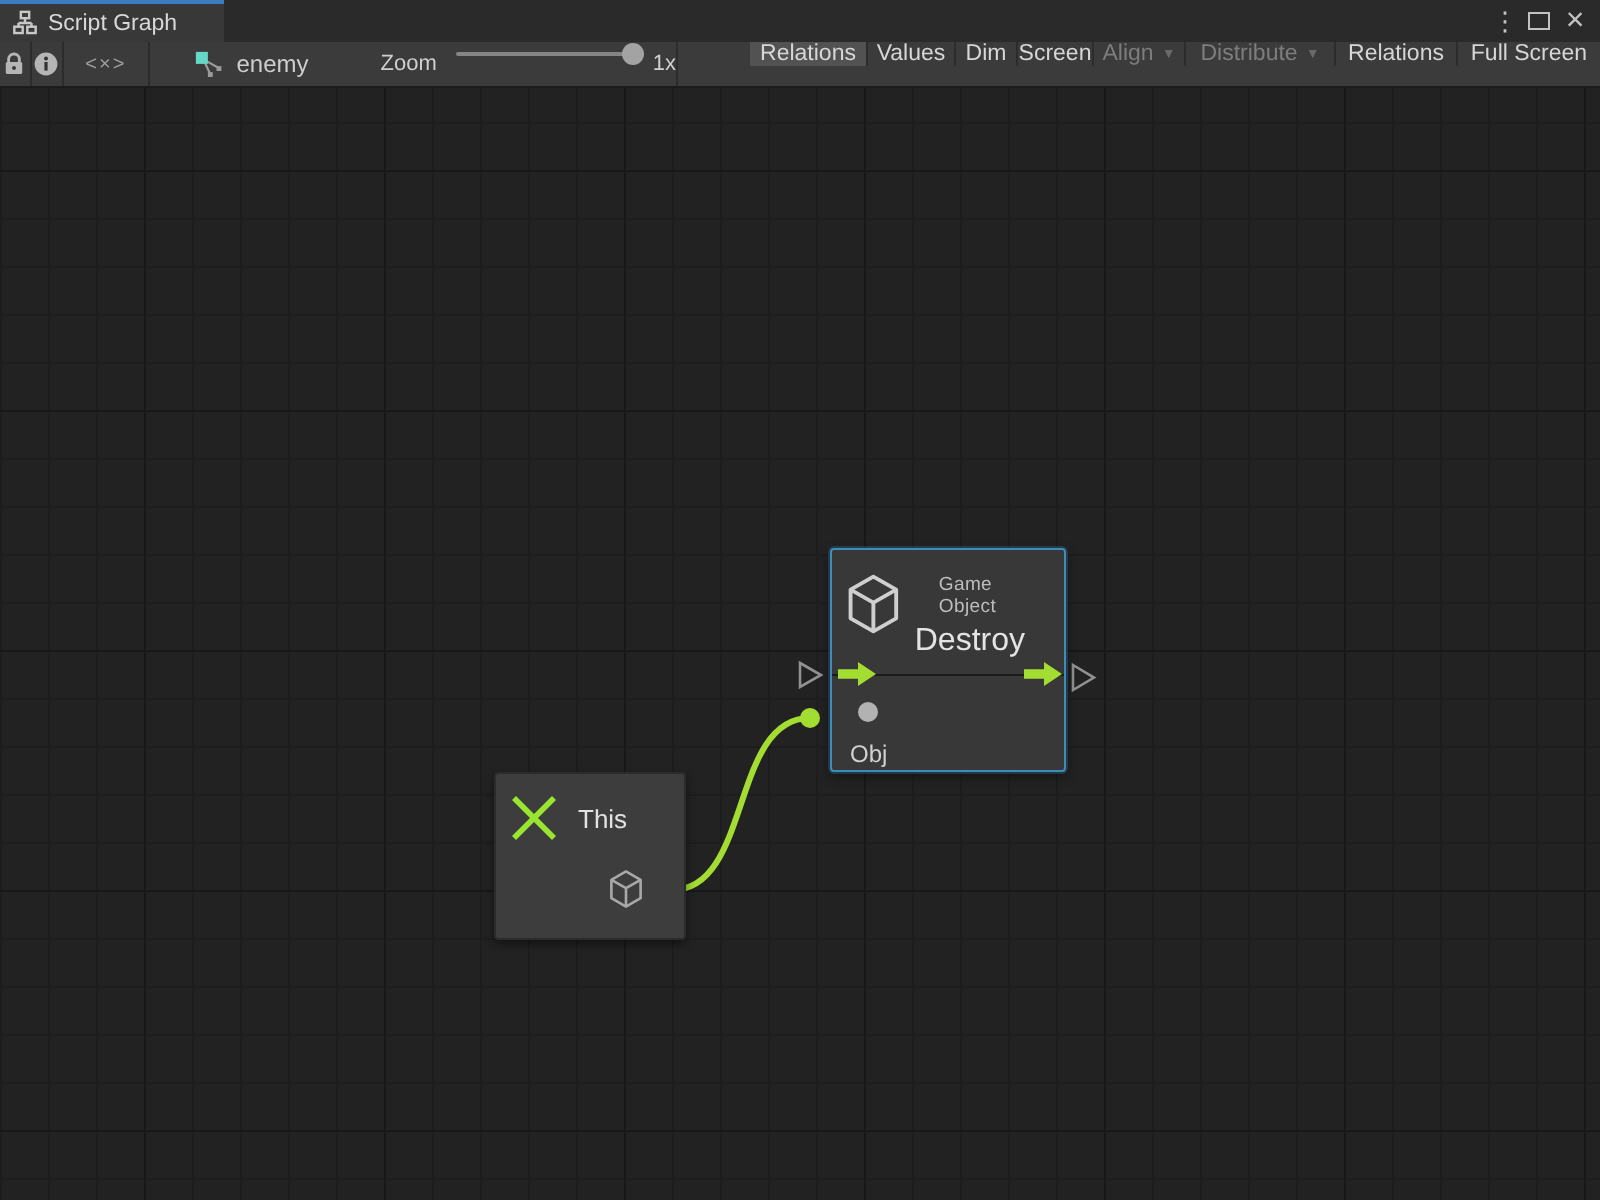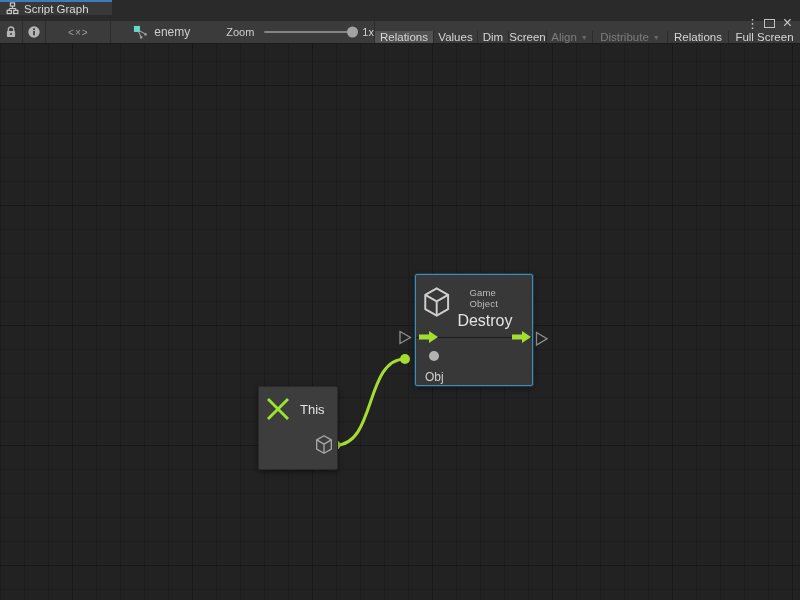--- a/index.html
+++ b/index.html
@@ -1,42 +1,42 @@
 <!DOCTYPE html>
 <html><head>
 <meta charset="utf-8">
 <style>
   * { margin:0; padding:0; box-sizing:border-box; }
   html,body { width:800px; height:600px; overflow:hidden; background:#222; }
   body { font-family:"Liberation Sans","DejaVu Sans",sans-serif; -webkit-font-smoothing:antialiased; }
   #window { position:relative; width:800px; height:600px; background:#222; }
 
   
-  .titlebar { position:relative; height:21px; background:#2a2a2a; display:flex; align-items:stretch;flex-direction:column; }
+  .titlebar { position:relative; height:21px; background:#2a2a2a; display:flex; align-items:stretch; }
   .tab { width:112px; background:#383838; border-top:2px solid #3c7bbf; display:flex; align-items:center; padding:0 6px; gap:5px; }
   .tab-label { font-size:11.5px; color:#d8d8d8; white-space:nowrap; }
   .win-controls { margin-left:auto; display:flex; align-items:center; gap:6px; padding-right:6px; }
   .kebab { color:#c2c2c2; font-size:13px; line-height:1; width:12px; text-align:center; cursor:default; }
   .maxbox { width:11px; height:9px; border:1.5px solid #c2c2c2; }
   .closex { color:#c2c2c2; font-size:16px; line-height:1; width:13px; text-align:center; }
 
   
   .toolbar { height:23px; background:#3b3b3b; display:flex; align-items:stretch; border-bottom:1px solid #1c1c1c; }
   .tb-btn { display:flex; align-items:center; justify-content:center; border-right:1px solid #2c2c2c; color:#dcdcdc; font-size:11px; white-space:nowrap; }
   .tb-icon-btn { width:24px; }
   .tb-code-btn { width:67px; color:#9e9e9e; font-size:10px; letter-spacing:1px; }
   .tb-mid { flex:1; display:flex; align-items:center; border-right:1px solid #2c2c2c; }
   .graph-ref { display:flex; align-items:center; gap:6px; margin-left:22px; }
   .graph-ref-label { font-size:12px; color:#cdcdcd; }
-  .zoom-cluster { display:flex; align-items:center; margin-left:36px; }
+  .zoom-cluster { display:flex; margin-left:36px; }
   .zoom-label { font-size:11px; color:#cfcfcf; }
   .zoom-track { position:relative; width:90px; height:2px; background:#858585; margin-left:10px; border-radius:1px; }
   .zoom-handle { position:absolute; right:-4px; top:50%; transform:translateY(-50%); width:11px; height:11px; border-radius:50%; background:#a3a3a3; }
   .zoom-value { font-size:11px; color:#cfcfcf; margin-left:8px; }
-  .tb-buttons { display:flex; align-items:flex-end; }
+  .tb-buttons { display:flex; align-items:flex-start;margin-left:36px; }
   .tgl { display:flex; align-items:center; justify-content:center; gap:4px; border-right:1px solid #2c2c2c; color:#d6d6d6; font-size:11.5px; white-space:nowrap; }
   .tgl:last-child { border-right:none; }
   .tgl.active { background:#525252; }
   .tgl.disabled { color:#7d7d7d; }
   .dd-arrow { font-size:7px; color:#8a8a8a; }
   .tgl.disabled .dd-arrow { color:#6a6a6a; }
 
   
   .canvas { position:relative; width:800px; height:556px; background-color:#222222;
     background-image:
@@ -44,21 +44,21 @@
       linear-gradient(to bottom,#181818 1px,transparent 1px),
       linear-gradient(to right,#1d1d1d 1px,transparent 1px),
       linear-gradient(to bottom,#1d1d1d 1px,transparent 1px);
     background-size:120px 120px,120px 120px,24px 24px,24px 24px;
     background-position:72px 0,0 41px,0 0,0 17px;
     overflow:hidden; }
   .wire-layer { position:absolute; left:0; top:0; width:800px; height:556px; pointer-events:none; }
 
   
   .node { position:absolute; border-radius:2px; }
-  .node-this { left:258px; top:342px; width:80px; height:84px; background:#3d3d3d; border:1px solid #2b2b2b; box-shadow:0 2px 5px rgba(0,0,0,.45); }
+  .node-this { left:247px; top:342px; width:96px; height:84px; background:#3d3d3d; border:1px solid #2b2b2b; box-shadow:0 2px 5px rgba(0,0,0,.45); }
   .node-this .hdr { display:flex; align-items:center; padding:11px 8px 0 8px; gap:11px; }
   .node-this .hdr-title { font-size:13px; color:#e2e2e2; }
   .port-cube { position:absolute; left:56px; top:48px; }
 
   .node-destroy { left:415px; top:230px; width:118px; height:112px; background:#383838; border:1.5px solid #3f8cba; box-shadow:0 0 0 1px rgba(35,90,120,.5),0 2px 6px rgba(0,0,0,.45); }
   .node-destroy .hdr { display:flex; align-items:flex-start; padding:12px 6px 0 7px; }
   .node-destroy .hdr-text { margin-left:7px; padding-top:0px; }
   .hdr-cat { font-size:9.5px; color:#bdbdbd; margin-bottom:3px; letter-spacing:.2px;margin-left:12px; }
   .hdr-title2 { font-size:16px; color:#e3e3e3; }
   .node-divider { position:absolute; left:0; right:0; top:62px; height:1px; background:#1b1b1b; }

